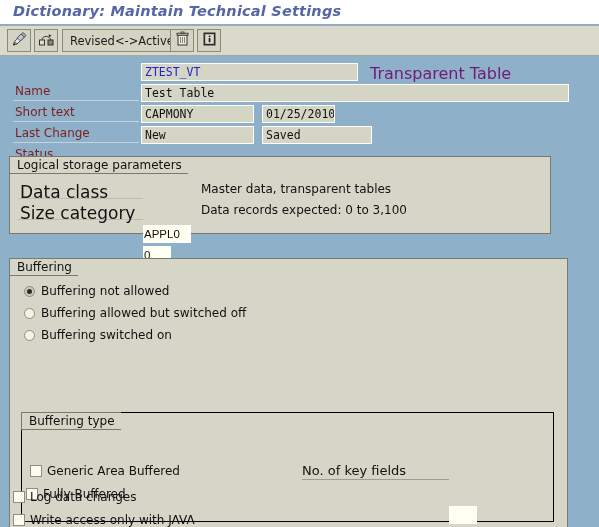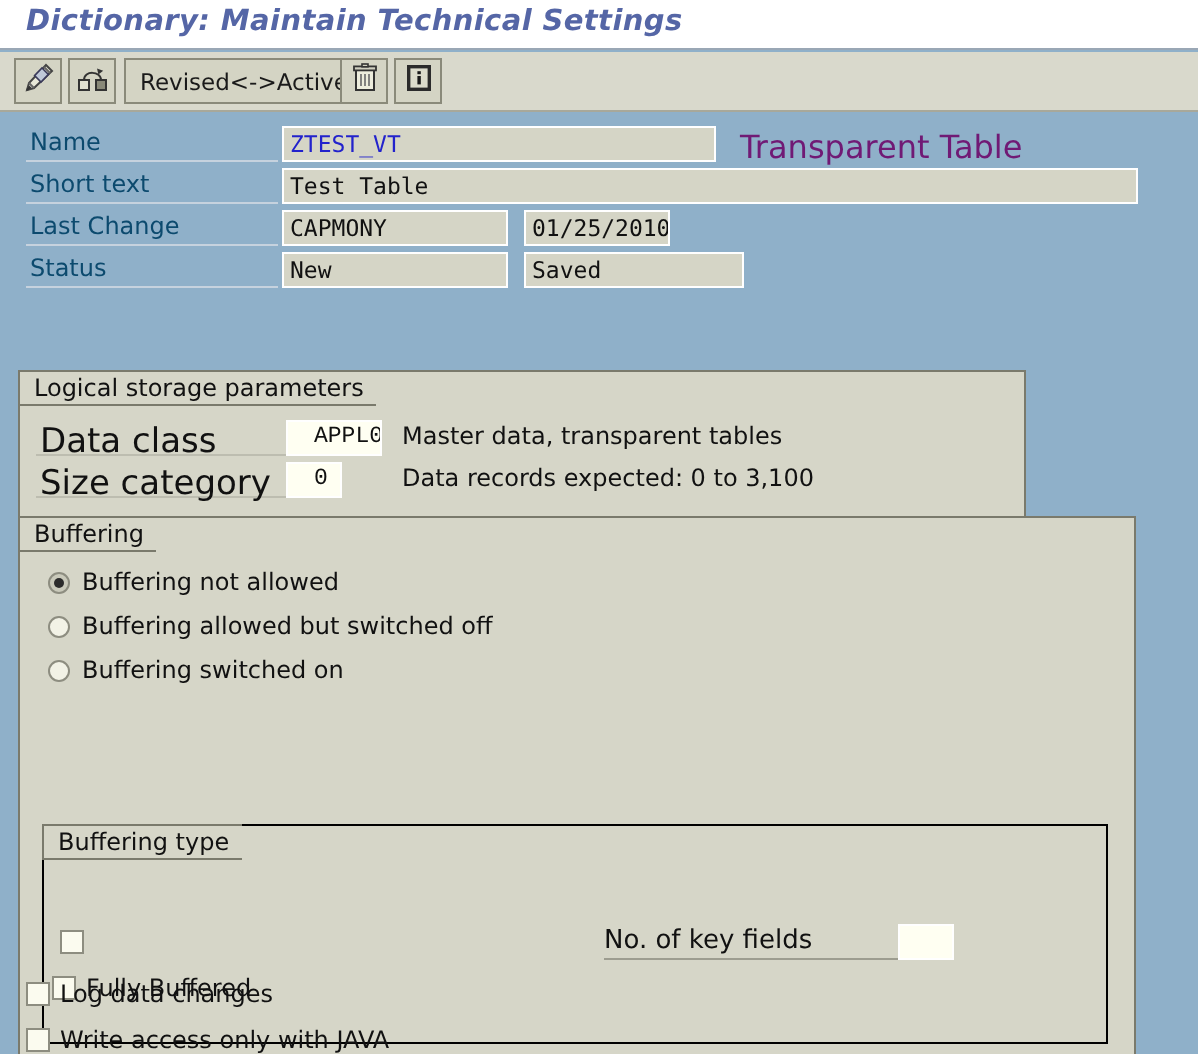--- a/index.html
+++ b/index.html
@@ -76,27 +76,28 @@
   
   #main {
     position: absolute;
     left: 0; top: 57px;
     width: 599px; height: 470px;
     background: #8fb0c9;
   }
   .flabel {
     position: absolute;
     font-size: 12px;
-    color: #0c4a6e;
+    color: #7f1d1d;
     white-space: nowrap;
     border-bottom: 1px solid #c6d2de;
     box-sizing: border-box;
     height: 18px;
     padding-top: 1px;
     padding-left: 2px;
+    margin-top: 20px;
   }
   .finput {
     position: absolute;
     background: #d5d5c6;
     border: 1px solid #ffffff;
     border-right-color: #ffffff;
     border-bottom-color: #ffffff;
     box-sizing: border-box;
     height: 18px;
     font-family: "DejaVu Sans Mono", "Liberation Mono", monospace;
@@ -168,27 +169,28 @@
     height: 18px;
     padding-top: 1px;
     padding-left: 2px;
   }
   .ginput {
     position: absolute;
     background: #fffff2;
     border: 1px solid #ffffff;
     box-sizing: border-box;
     height: 18px;
-    font-family: Liberation Mono, monospace;
+    font-family: Liberation Sans, sans-serif;
     font-size: 11.5px;
     color: #111;
-    padding-left: 13px;
+    padding-left: 0;
     line-height: 16px;
     white-space: nowrap;
     overflow: hidden;
+    margin-top: 44px;
   }
   .gtext {
     position: absolute;
     font-size: 12px;
     color: #111;
     white-space: nowrap;
   }
 
   
   .radio-row {
@@ -320,21 +322,21 @@
   <div class="finput" style="left:141px; top:27px; width:428px;">Test Table</div>
 
   <div class="flabel" style="left:13px; top:48px; width:126px;">Last Change</div>
   <div class="finput" style="left:141px; top:48px; width:113px;">CAPMONY</div>
   <div class="finput" style="left:262px; top:48px; width:73px;">01/25/2010</div>
 
   <div class="flabel" style="left:13px; top:69px; width:126px;">Status</div>
   <div class="finput" style="left:141px; top:69px; width:113px;">New</div>
   <div class="finput" style="left:262px; top:69px; width:110px;">Saved</div>
 
-  <div class="groupbox" style="left:9px; top:128px; width:504px; height:78px;">
+  <div class="groupbox" style="left:9px; top:99px; width:542px; height:78px;">
     <div class="gb-tab">
       <span>Logical storage parameters</span>
     </div>
     <div class="gb-slash" style="left:148px;"></div>
 
     <div class="glabel" style="left:8px; top:24px; width:125px;">Data class</div>
     <div class="ginput" style="left:133px; top:24px; width:48px;">APPL0</div>
     <div class="gtext" style="left:191px; top:25px;">Master data, transparent tables</div>
 
     <div class="glabel" style="left:8px; top:45px; width:125px;">Size category</div>
@@ -362,20 +364,21 @@
     </div>
 
     <div class="groupbox inner" style="left:11px; top:153px; width:533px; height:110px;">
       <div class="gb-tab">
         <span>Buffering type</span>
       </div>
       <div class="gb-slash" style="left:84px;"></div>
 
       <div class="check-row" style="left:8px; top:50px;">
         <span class="checkbox"></span>
+        <span class="check-label">Generic Area Buffered</span>
       </div>
       <div class="check-row" style="left:4px; top:73px;text-align:right;">
         <span class="checkbox"></span>
         <span class="check-label">Fully Buffered</span>
       </div>
 
       <div class="keyfield-label" style="left:280px; top:49px; width:147px;">No. of key fields</div>
       <div class="ginput" style="left:427px; top:49px; width:28px;"></div>
     </div>
   </div>

